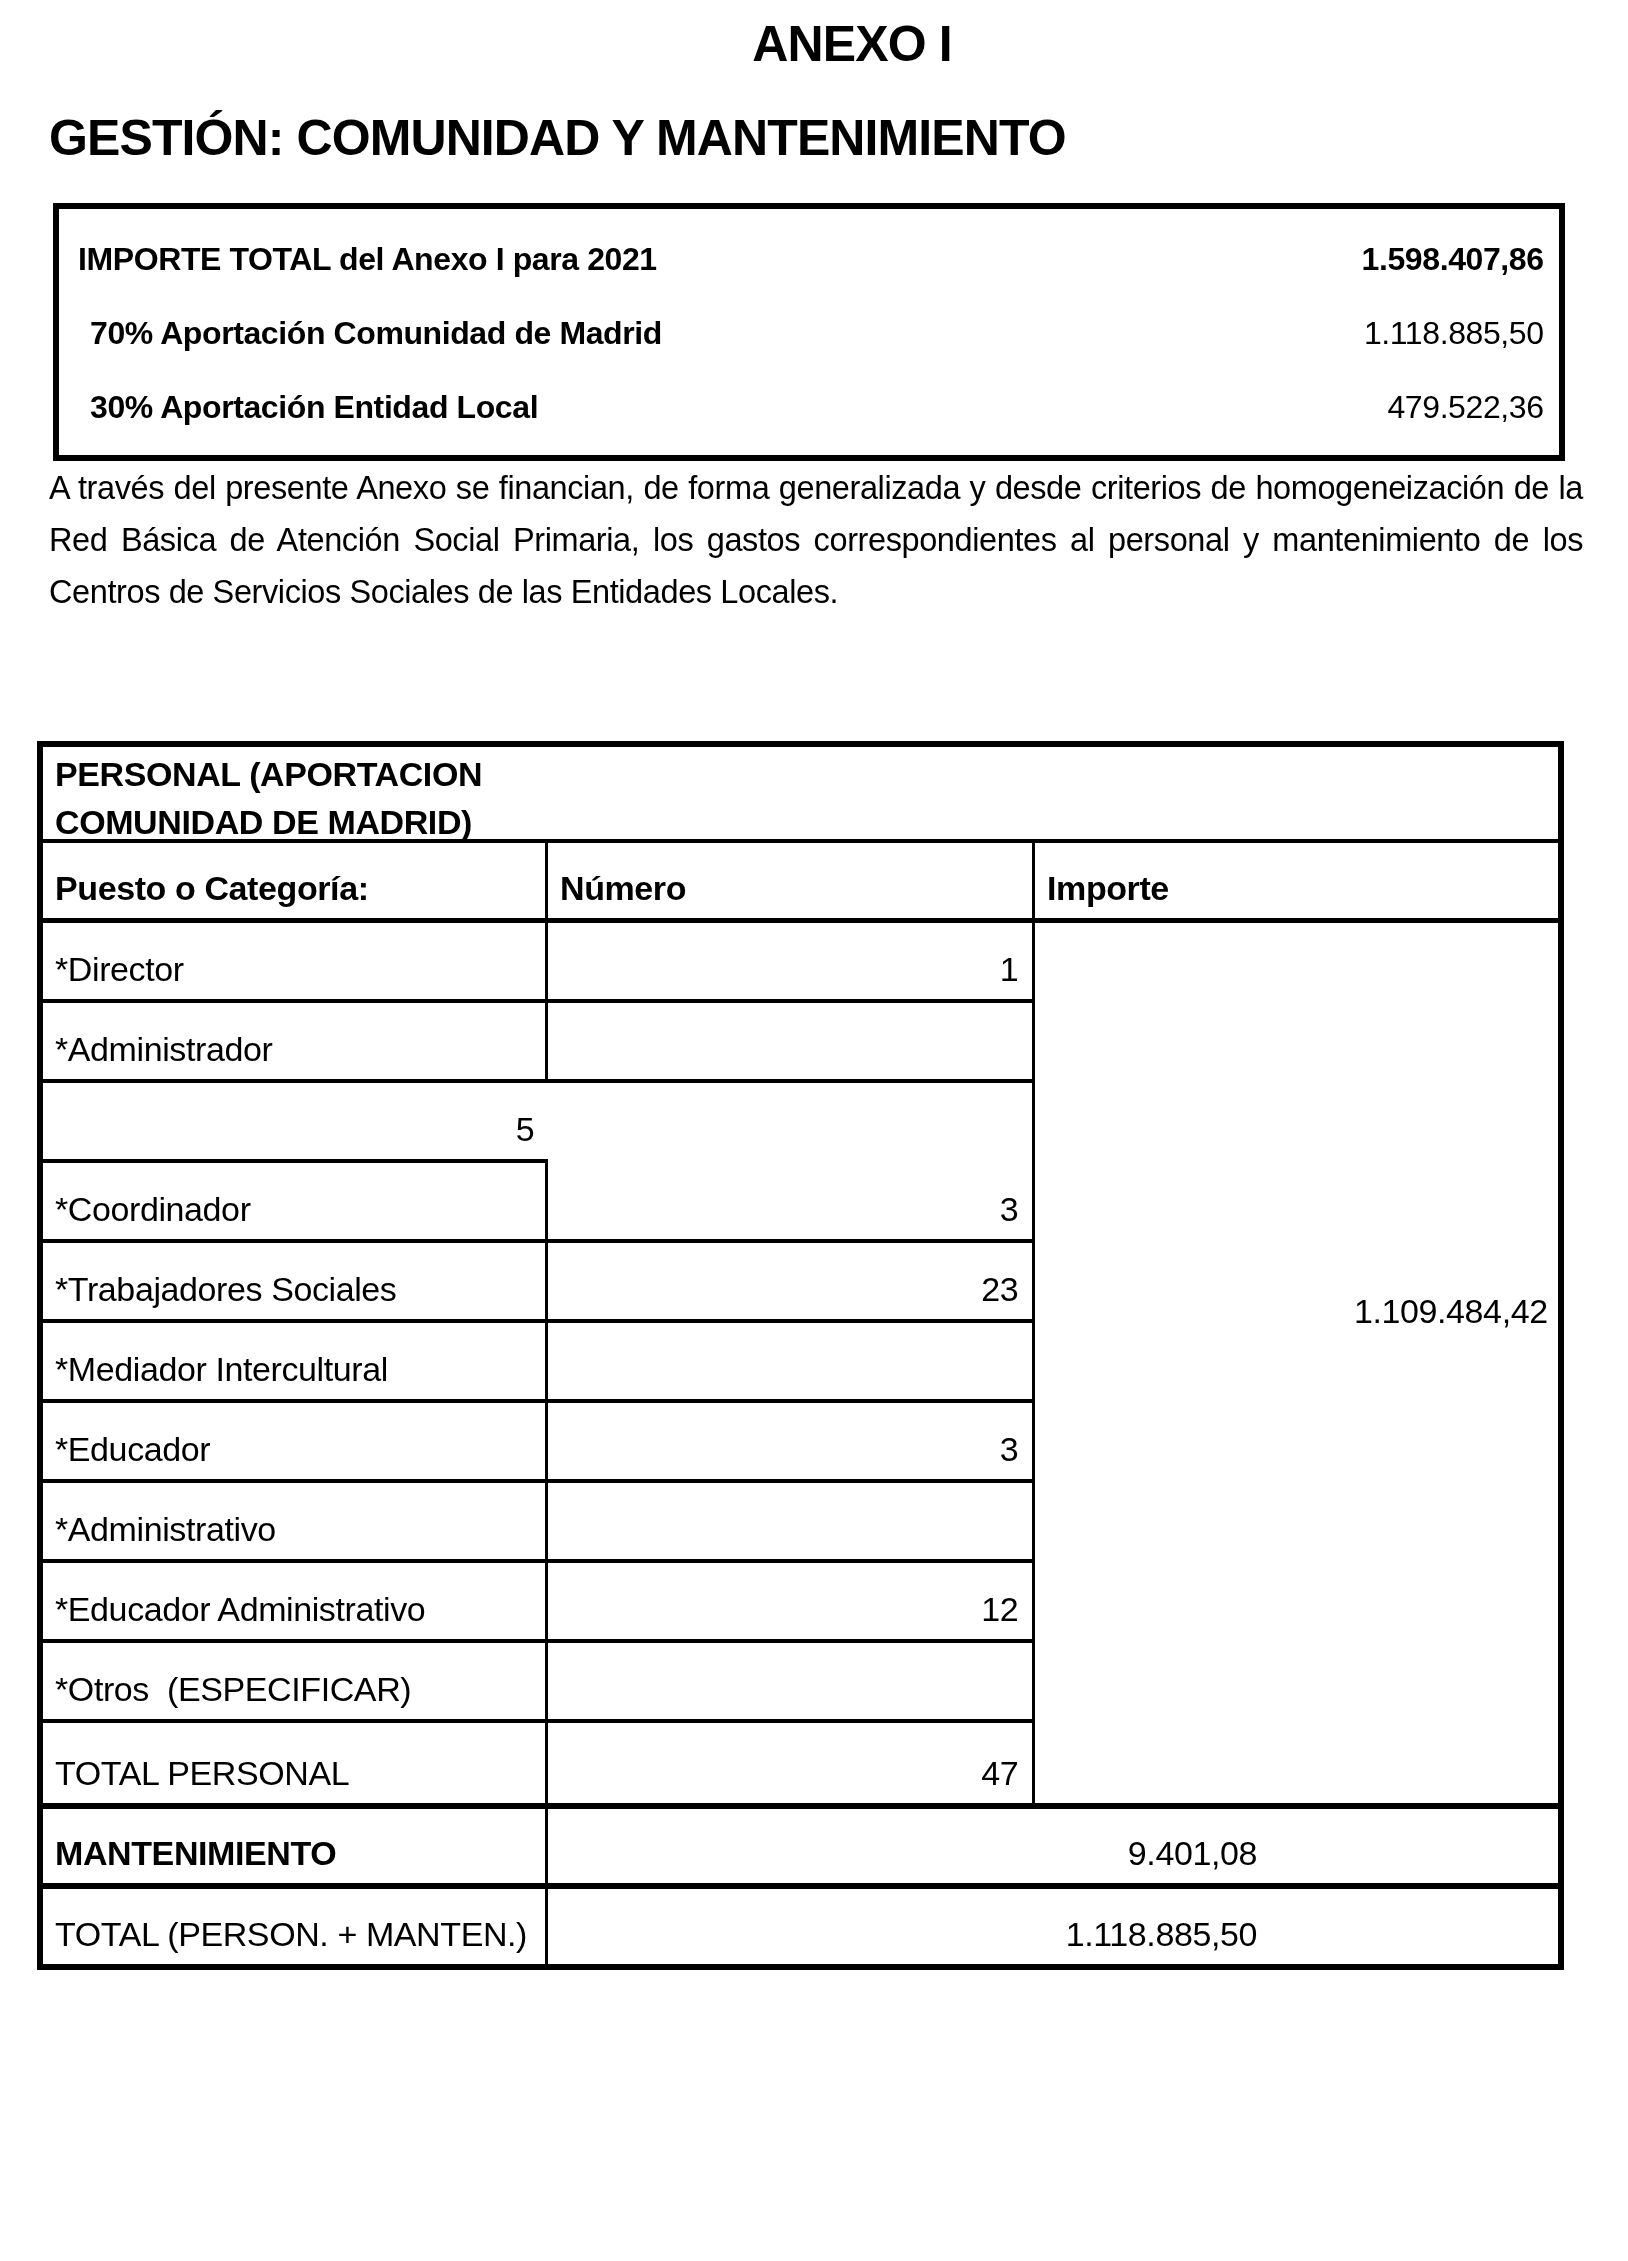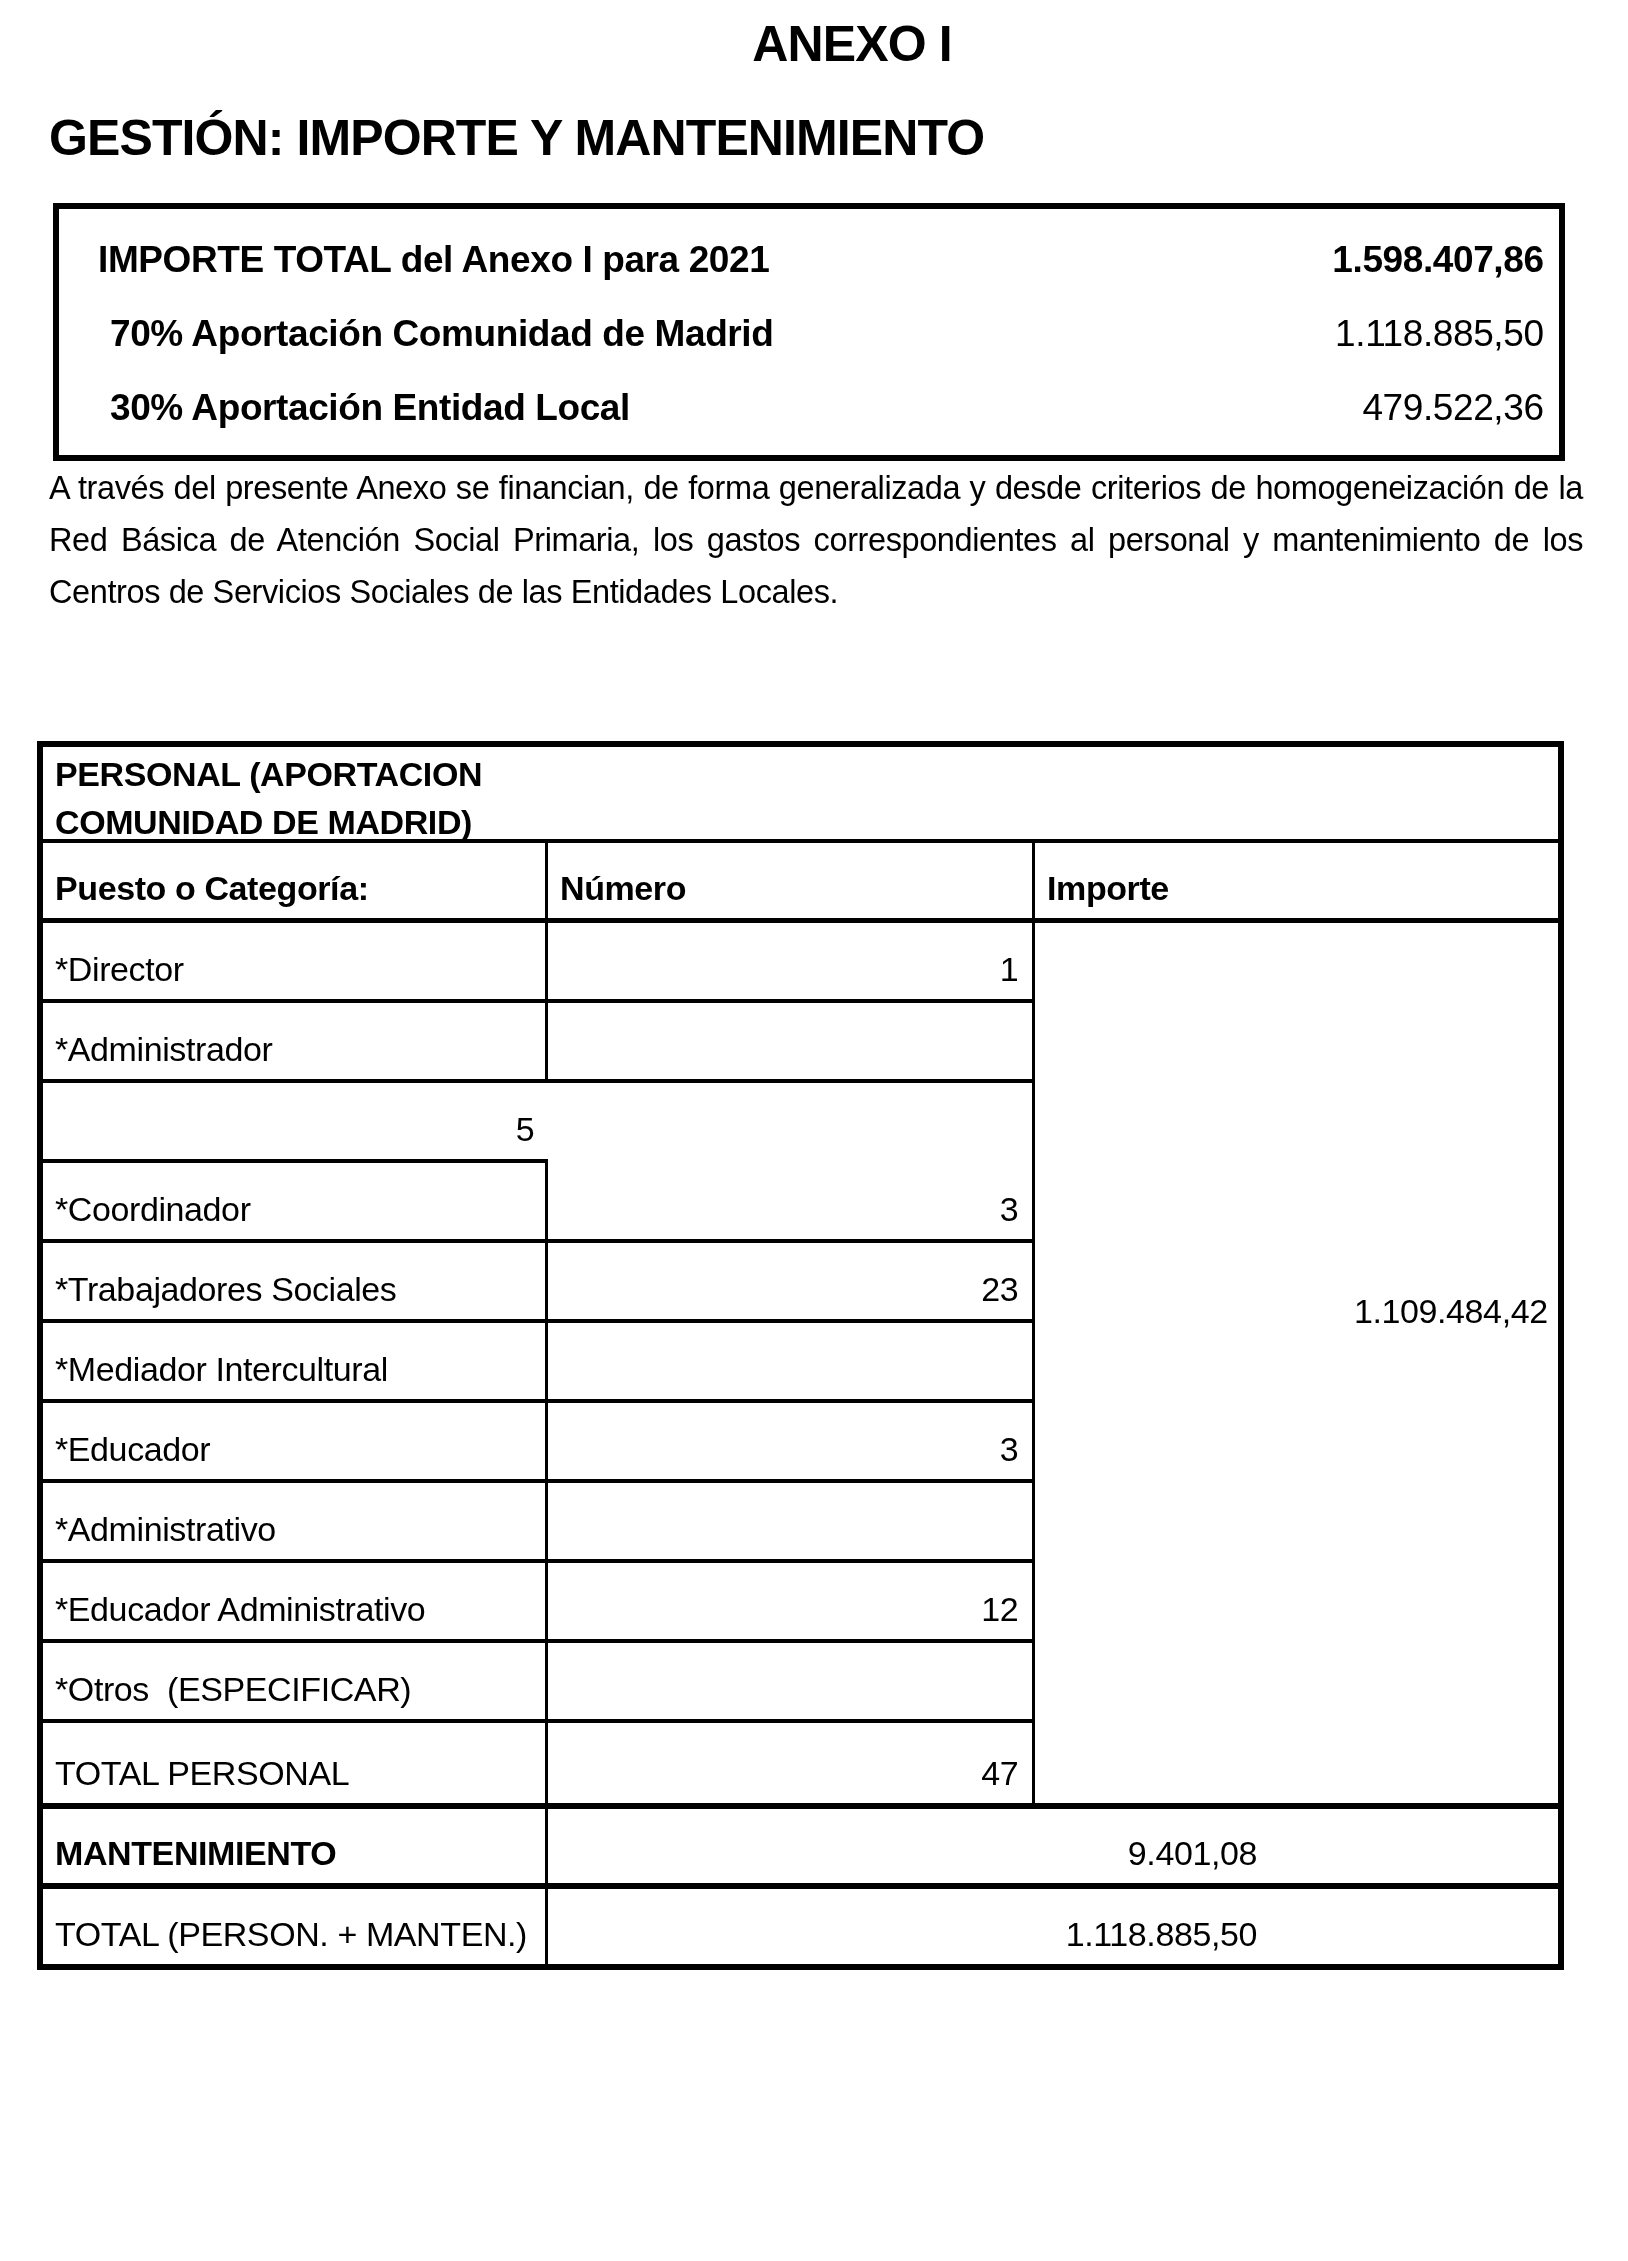--- a/index.html
+++ b/index.html
@@ -14,21 +14,21 @@
   }
   .doc-heading {
     position:absolute; top:109px; left:49px;
     font-size:50px; font-weight:bold; letter-spacing:-0.9px;
   }
   
   .summary-box {
     position:absolute; top:203px; left:53px; width:1512px;
     box-sizing:border-box; border:6px solid #000; padding:13.7px 15.4px 10.3px 19px;
   }
-  .summary-row { height:74px; display:flex; justify-content:space-between; align-items:center; font-size:37px;margin-left:20px; }
+  .summary-row { height:74px; display:flex; justify-content:space-between; align-items:center; font-size:32px; }
   .summary-row .s-label { font-weight:bold; white-space:pre-wrap; }
   .summary-row.indent .s-label { padding-left:12px; }
   .summary-row .s-value { font-weight:normal; }
   .summary-row .s-value.bold { font-weight:bold; }
   
   .intro {
     position:absolute; top:462px; left:49px; width:1534px;
     font-size:32.5px; line-height:52px; text-align:justify;
   }
   
@@ -73,21 +73,21 @@
   .bottom-row.mant .b-label { font-weight:bold;text-align:right; }
   .bottom-row.total { height:75px; }
 </style>
 </head>
 <body>
 
 <div class="page">
 
   <div class="doc-title">ANEXO I</div>
 
-  <div class="doc-heading">GESTIÓN: IMPORTE Y MANTENIMIENTO</div>
+  <div class="doc-heading">GESTIÓN: COMUNIDAD Y MANTENIMIENTO</div>
 
   <div class="summary-box">
     <div class="summary-row">
       <span class="s-label">IMPORTE TOTAL del Anexo I para 2021</span>
       <span class="s-value bold">1.598.407,86</span>
     </div>
     <div class="summary-row indent">
       <span class="s-label">70% Aportación Comunidad de Madrid</span>
       <span class="s-value">1.118.885,50</span>
     </div>

